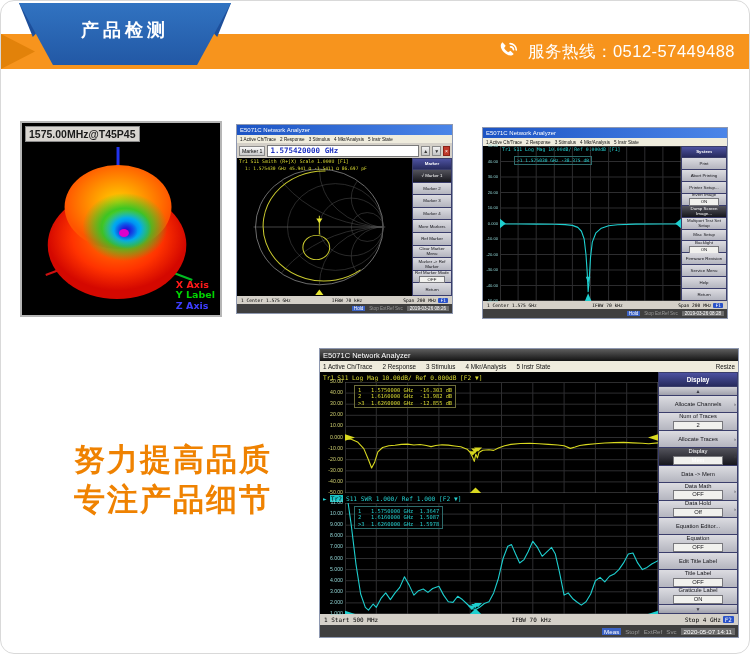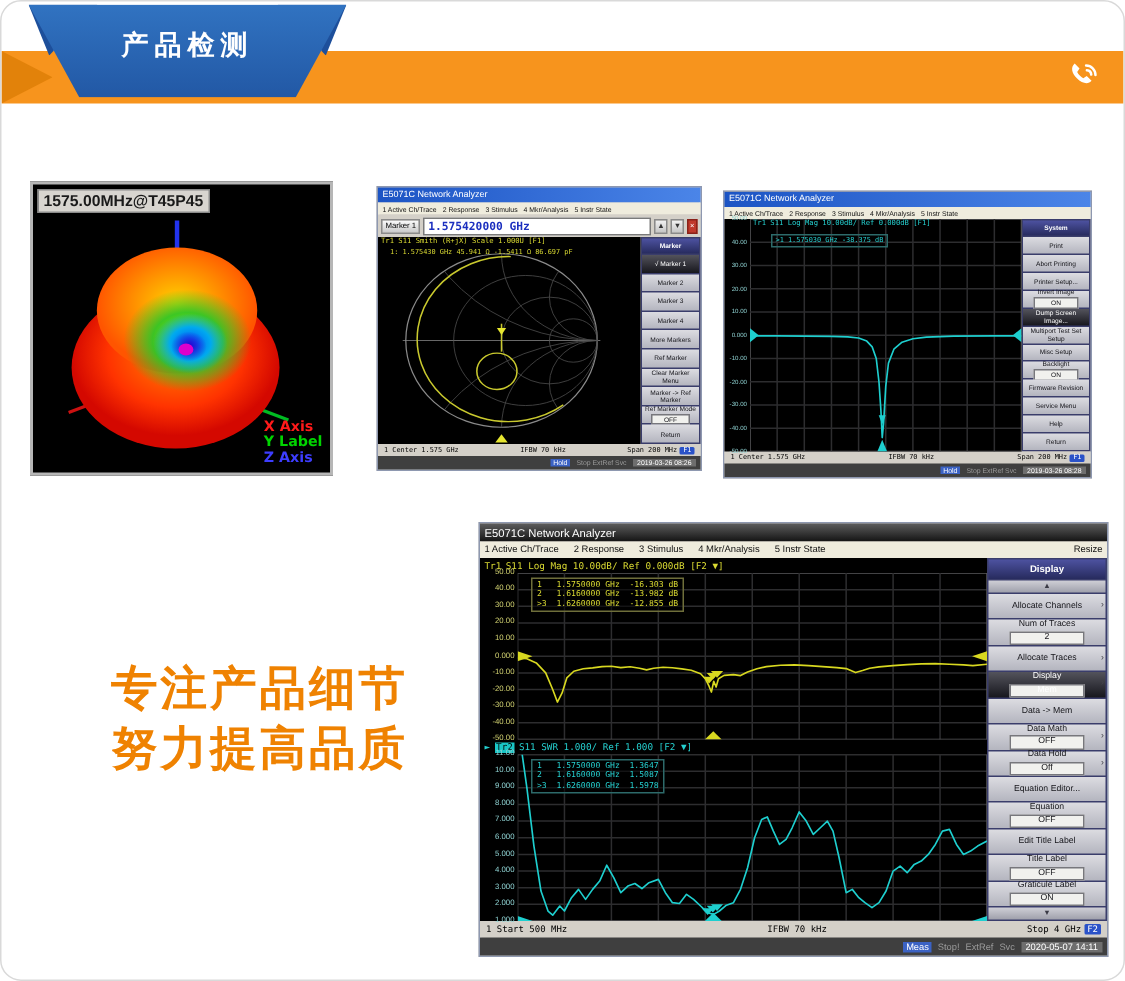--- a/index.html
+++ b/index.html
@@ -71,21 +71,21 @@
   .sk-arrow{position:absolute;right:1px;top:50%;transform:translateY(-50%);color:#44444c;}
   .sk-m{width:40px;font-size:4.4px;}
   .sk-m .sk-header{height:10px;line-height:10px;}
   .sk-r{width:46px;font-size:4.4px;}
   .sk-r .sk-header{height:10px;line-height:10px;}
   .sk-b{width:80px;font-size:5.8px;}
   .sk-b .sk-header{height:13px;line-height:13px;font-size:6.4px;}
   .sk-b .sk-nav{height:8px;line-height:8px;font-size:5px;}
 
   
-  .win-smith{left:250px;top:123px;width:217px;height:190px;justify-content:flex-end;}
+  .win-smith{left:235px;top:123px;width:217px;height:190px;justify-content:flex-end;}
   .mkbar{height:13px;display:flex;align-items:center;gap:2px;background:#d4d0c8;padding:1px 2px;}
   .mk-label{font-size:5.2px;background:linear-gradient(#fbfbfb,#c9c9c9);border:1px solid #8a8a8a;padding:0 2px;line-height:8px;white-space:nowrap;}
   .mk-input{flex:1;background:#fff;border:1px solid #7a7a7a;color:#1b2fbf;font-size:7.5px;font-weight:bold;
     height:10px;line-height:10px;padding:0 2px;overflow:hidden;white-space:nowrap;}
   .mk-ctrl{font-size:5px;background:linear-gradient(#f2f2f2,#c5c5c5);border:1px solid #8a8a8a;line-height:8px;padding:0 1px;color:#333;}
   .mk-x{background:#c0392b;color:#fff;border-color:#8a2219;}
   .ovl{position:absolute;z-index:3;white-space:nowrap;}
   .ov-y{color:#d9d932;}
   .ov-c{color:#25cfcf;}
 
@@ -124,20 +124,21 @@
     <div class="ribbon-fold-r"></div>
     <div class="ribbon-face"></div>
     <div class="ribbon-label">产品检测</div>
   </div>
   <div class="hotline">
     <svg width="25" height="25" viewBox="0 0 24 24">
       <path d="M6.2 3.2 C3.6 5.4 4.1 9.2 7.6 12.7 C11.1 16.2 14.9 16.8 17 14.3 L13.9 11.2 L11.7 12.6 C10 11.7 8.7 10.4 7.8 8.7 L9.3 6.4 Z" fill="#ffffff"></path>
       <path d="M13.5 4.5 a6 6 0 0 1 6 6" stroke="#ffffff" stroke-width="1.6" fill="none" stroke-linecap="round"></path>
       <path d="M14 7.5 a3 3 0 0 1 2.8 2.8" stroke="#ffffff" stroke-width="1.6" fill="none" stroke-linecap="round"></path>
     </svg>
+    <span class="hotline-text">服务热线：0512-57449488</span>
   </div>
 
   <div class="p3d">
     <div class="p3d-title">1575.00MHz@T45P45</div>
     <svg viewBox="0 0 200 192" preserveAspectRatio="none">
       <defs>
         <radialGradient id="g1" cx="50%" cy="42%">
             <stop offset="0%" stop-color="#ff8800"></stop>
             <stop offset="65%" stop-color="#ff3300"></stop>
             <stop offset="100%" stop-color="#d40800"></stop>
@@ -386,22 +387,22 @@
         </span>
     </div>
     <div class="instbar ib-s">
       <span class="badge">Hold</span>
       <span>Stop ExtRef Svc</span>
       <span class="ib-date">2019-03-26 08:28</span>
     </div>
   </div>
 
   <div class="slogan">
+    <div>努力提高品质</div>
     <div>专注产品细节</div>
-    <div>努力提高品质</div>
   </div>
 
   <div class="win win-main">
     <div class="tb tb-dark">E5071C Network Analyzer</div>
     <div class="menubar mb-l">
       <span style="display:flex;gap:10px;">
           <div class="menu-item" style="display: inline;">1 Active Ch/Trace</div>
           <div class="menu-item" style="display: inline;">2 Response</div>
           <div class="menu-item" style="display: inline;">3 Stimulus</div>
           <div class="menu-item" style="display: inline;">4 Mkr/Analysis</div>

